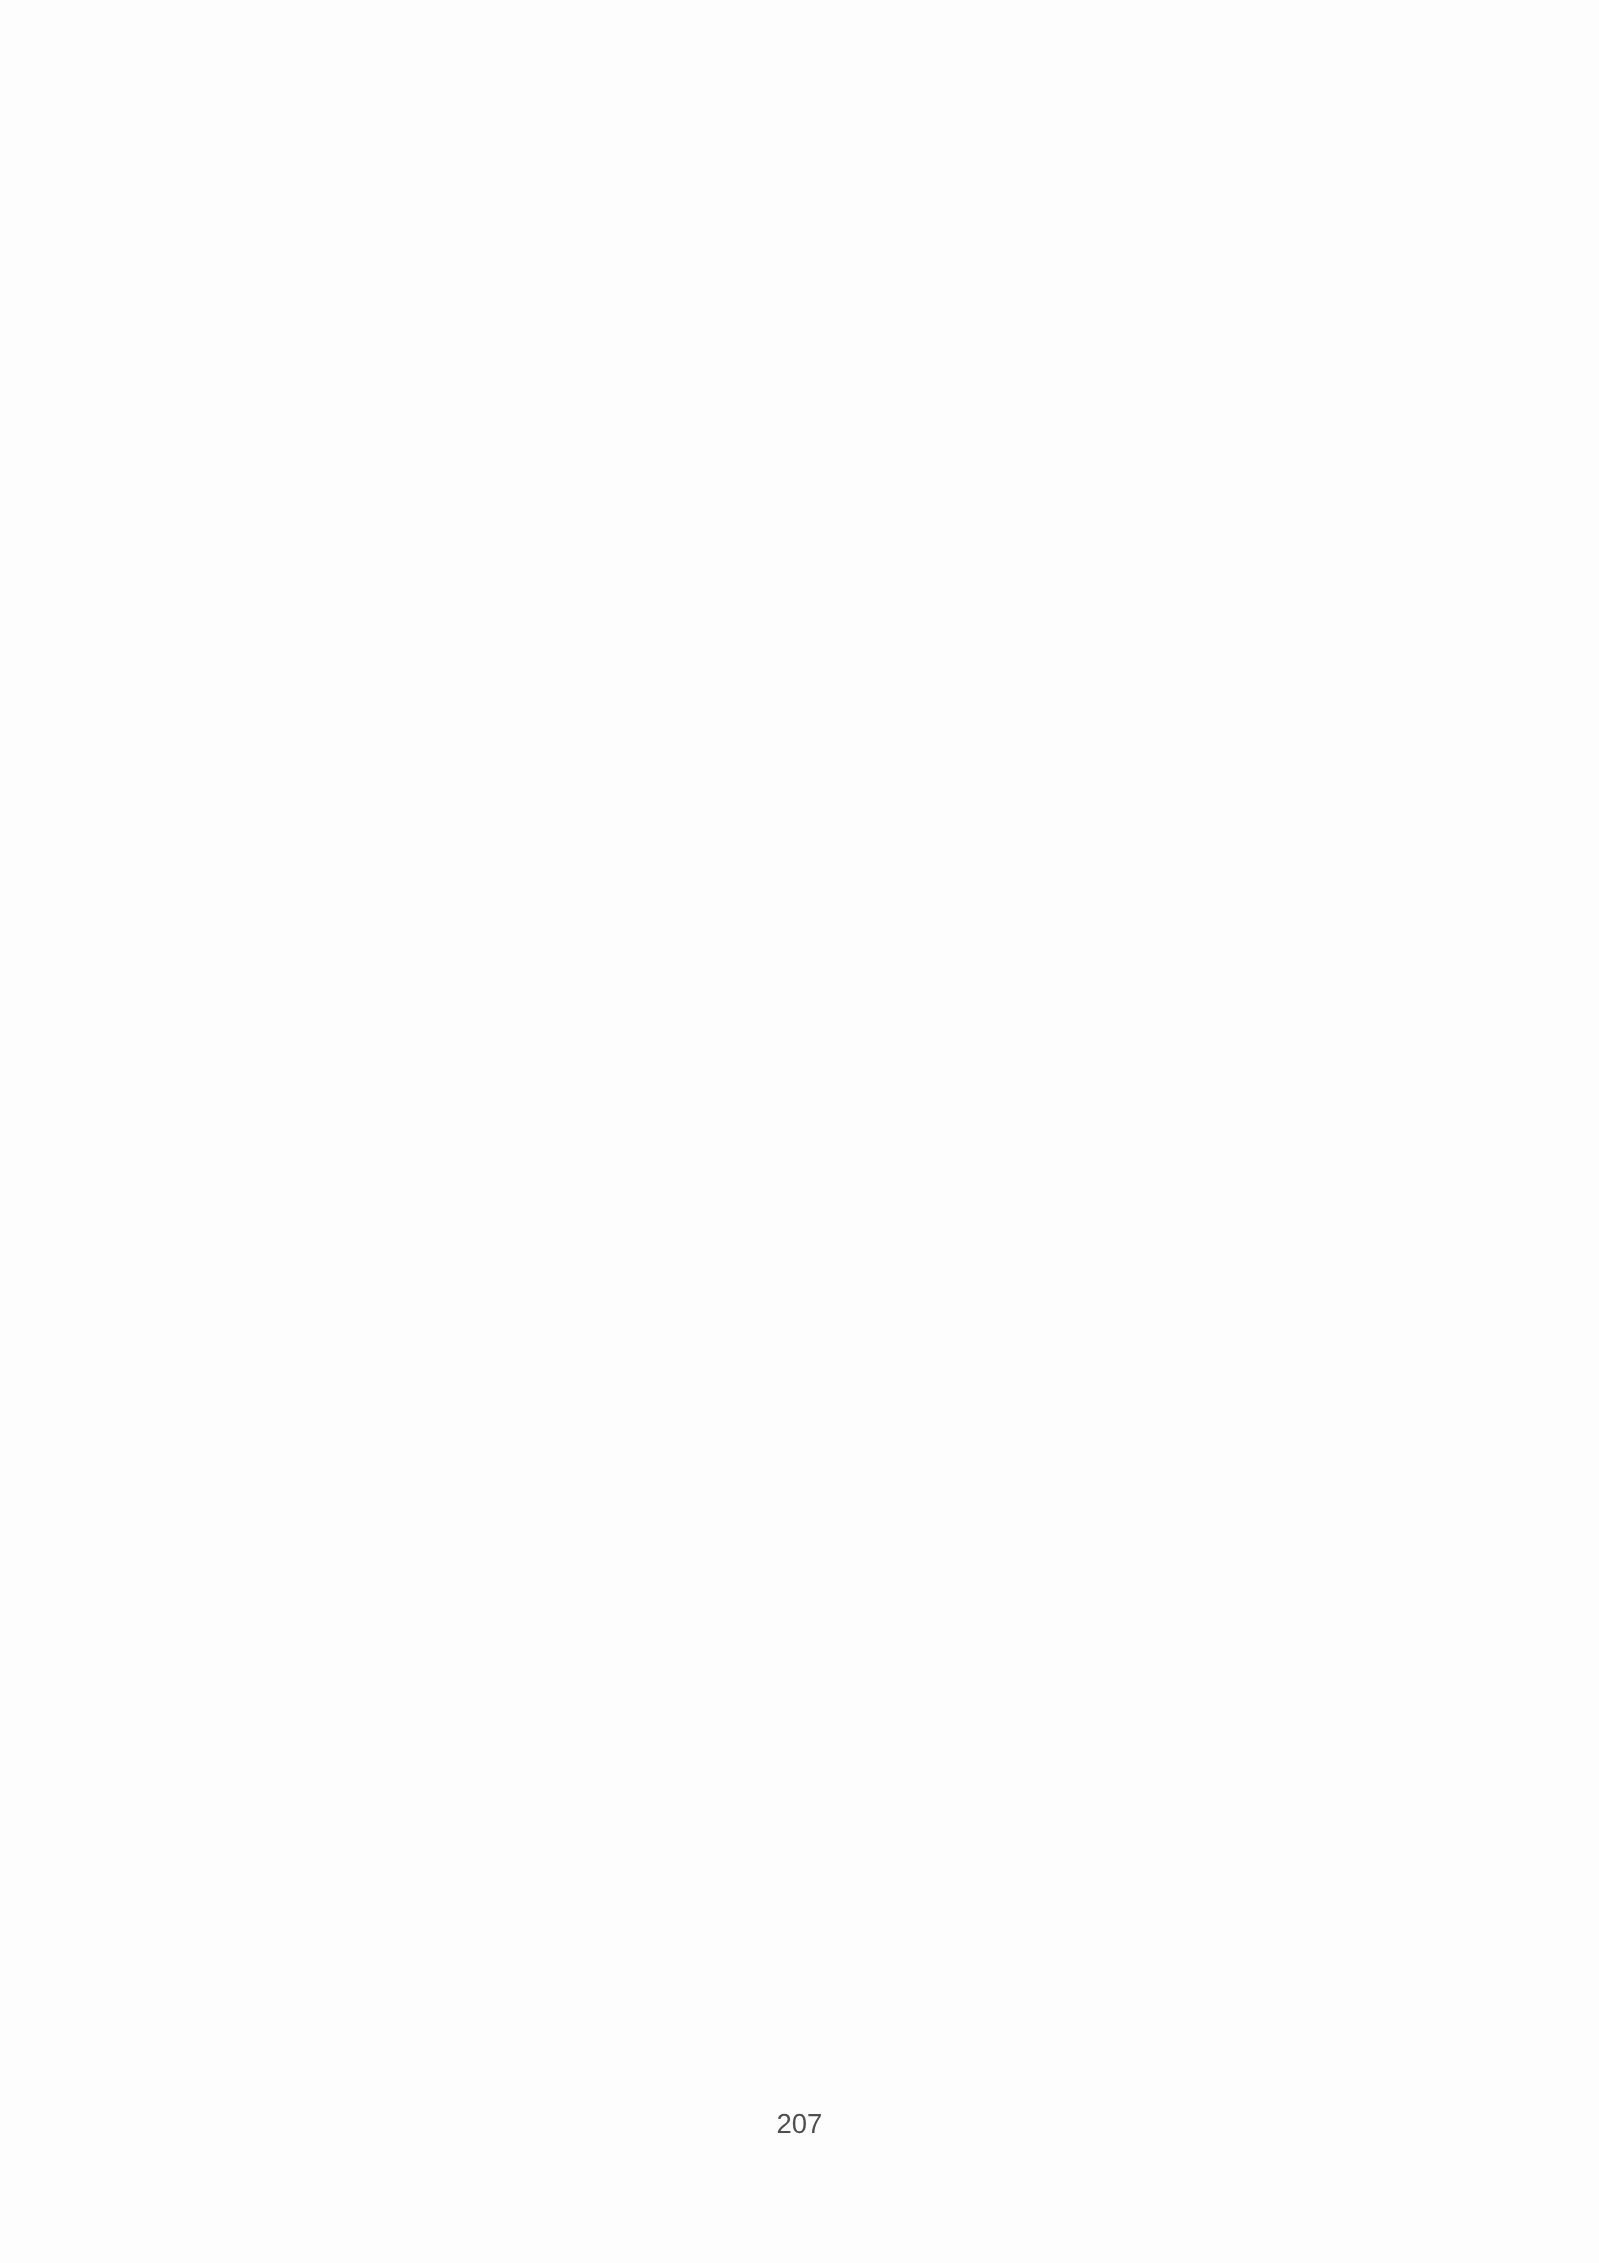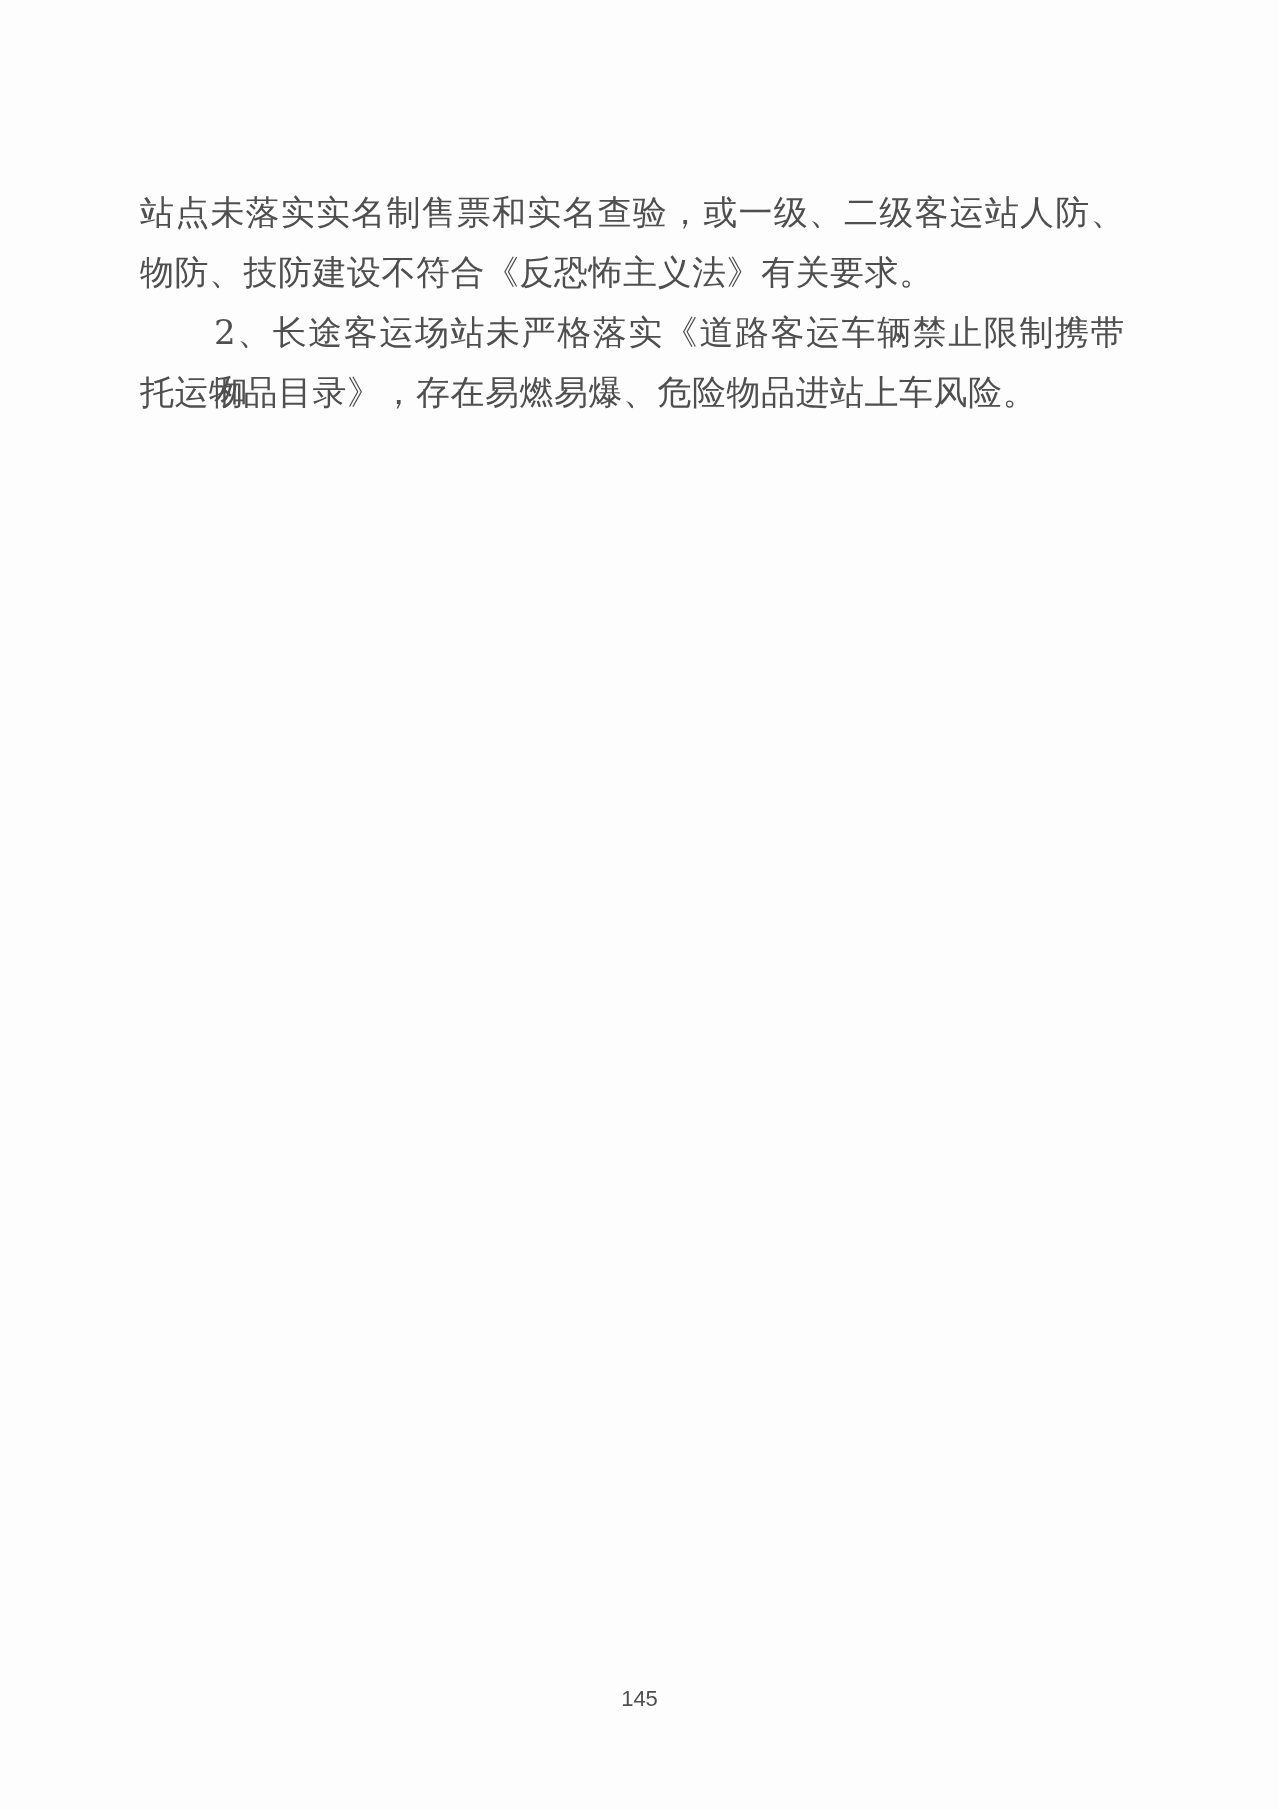--- a/index.html
+++ b/index.html
@@ -47,22 +47,16 @@
     font-family: "Liberation Sans", sans-serif;
     font-size: 22px;
     color: #4f4f4f;
   }
 </style>
 </head>
 <body>
 
 <div class="page">
 
-  <div class="text-block">
-    <div class="line justify">站点未落实实名制售票和实名查验，或一级、二级客运站人防、</div>
-    <div class="line">物防、技防建设不符合《反恐怖主义法》有关要求。</div>
-    <div class="line justify indent">2、长途客运场站未严格落实《道路客运车辆禁止限制携带和</div>
-    <div class="line">托运物品目录》，存在易燃易爆、危险物品进站上车风险。</div>
-  </div>
 
-  <div class="page-number">145</div>
+  <div class="page-number">207</div>
 
 </div>
 
 </body></html>

